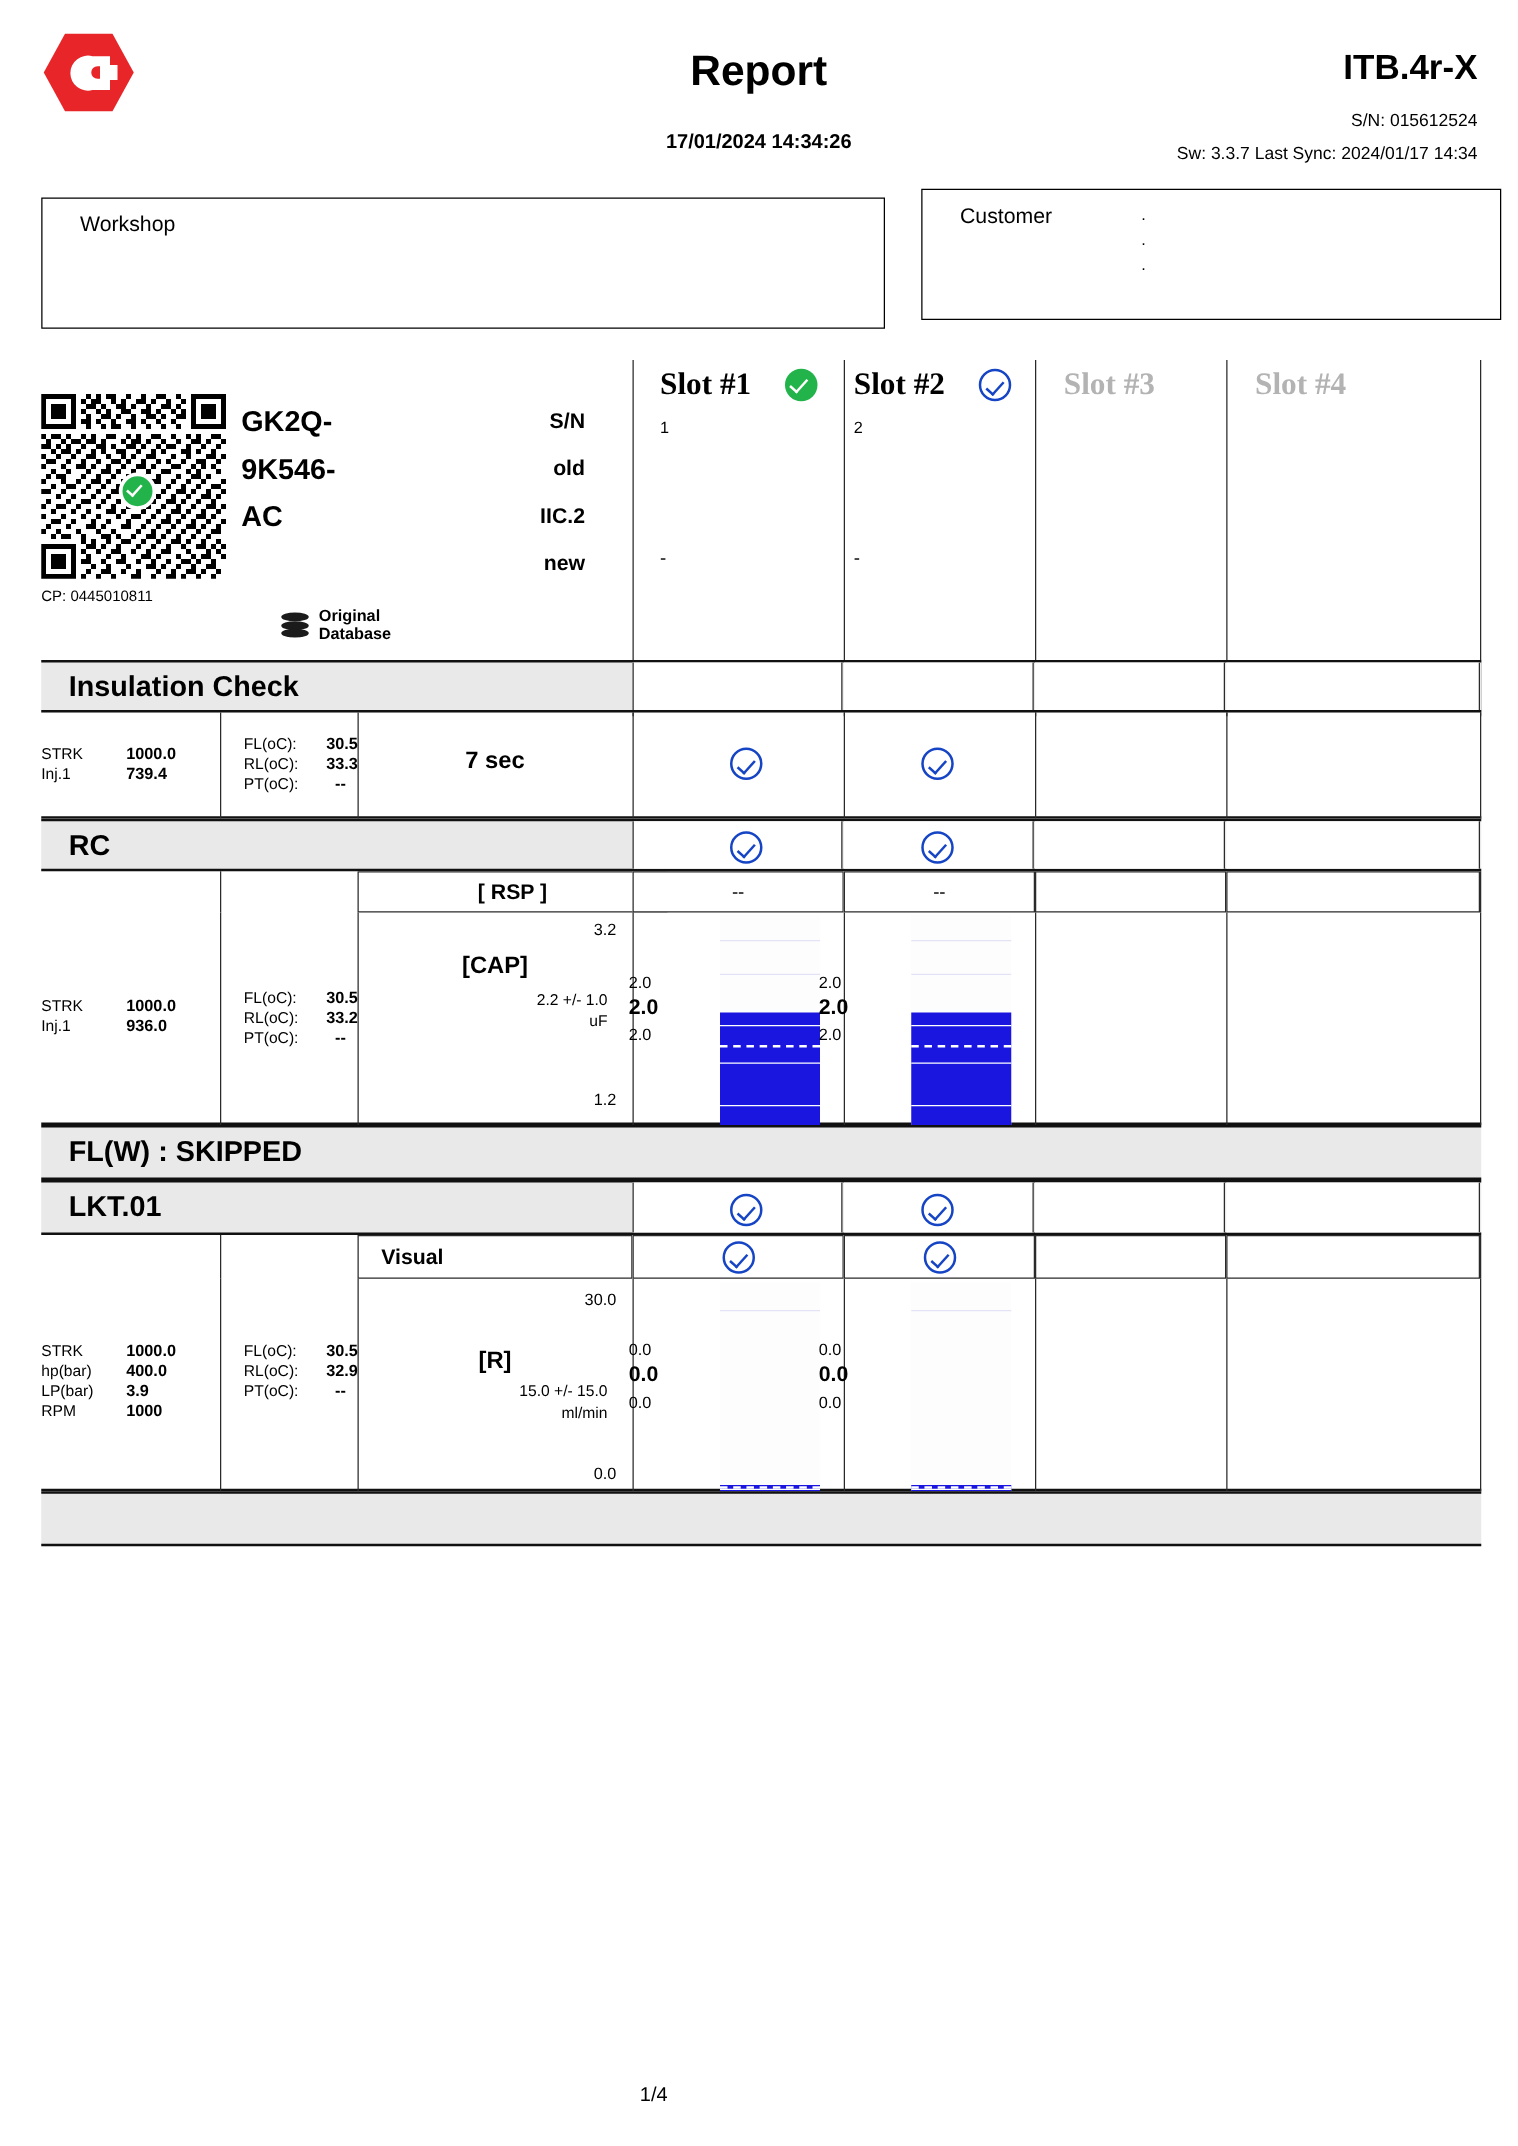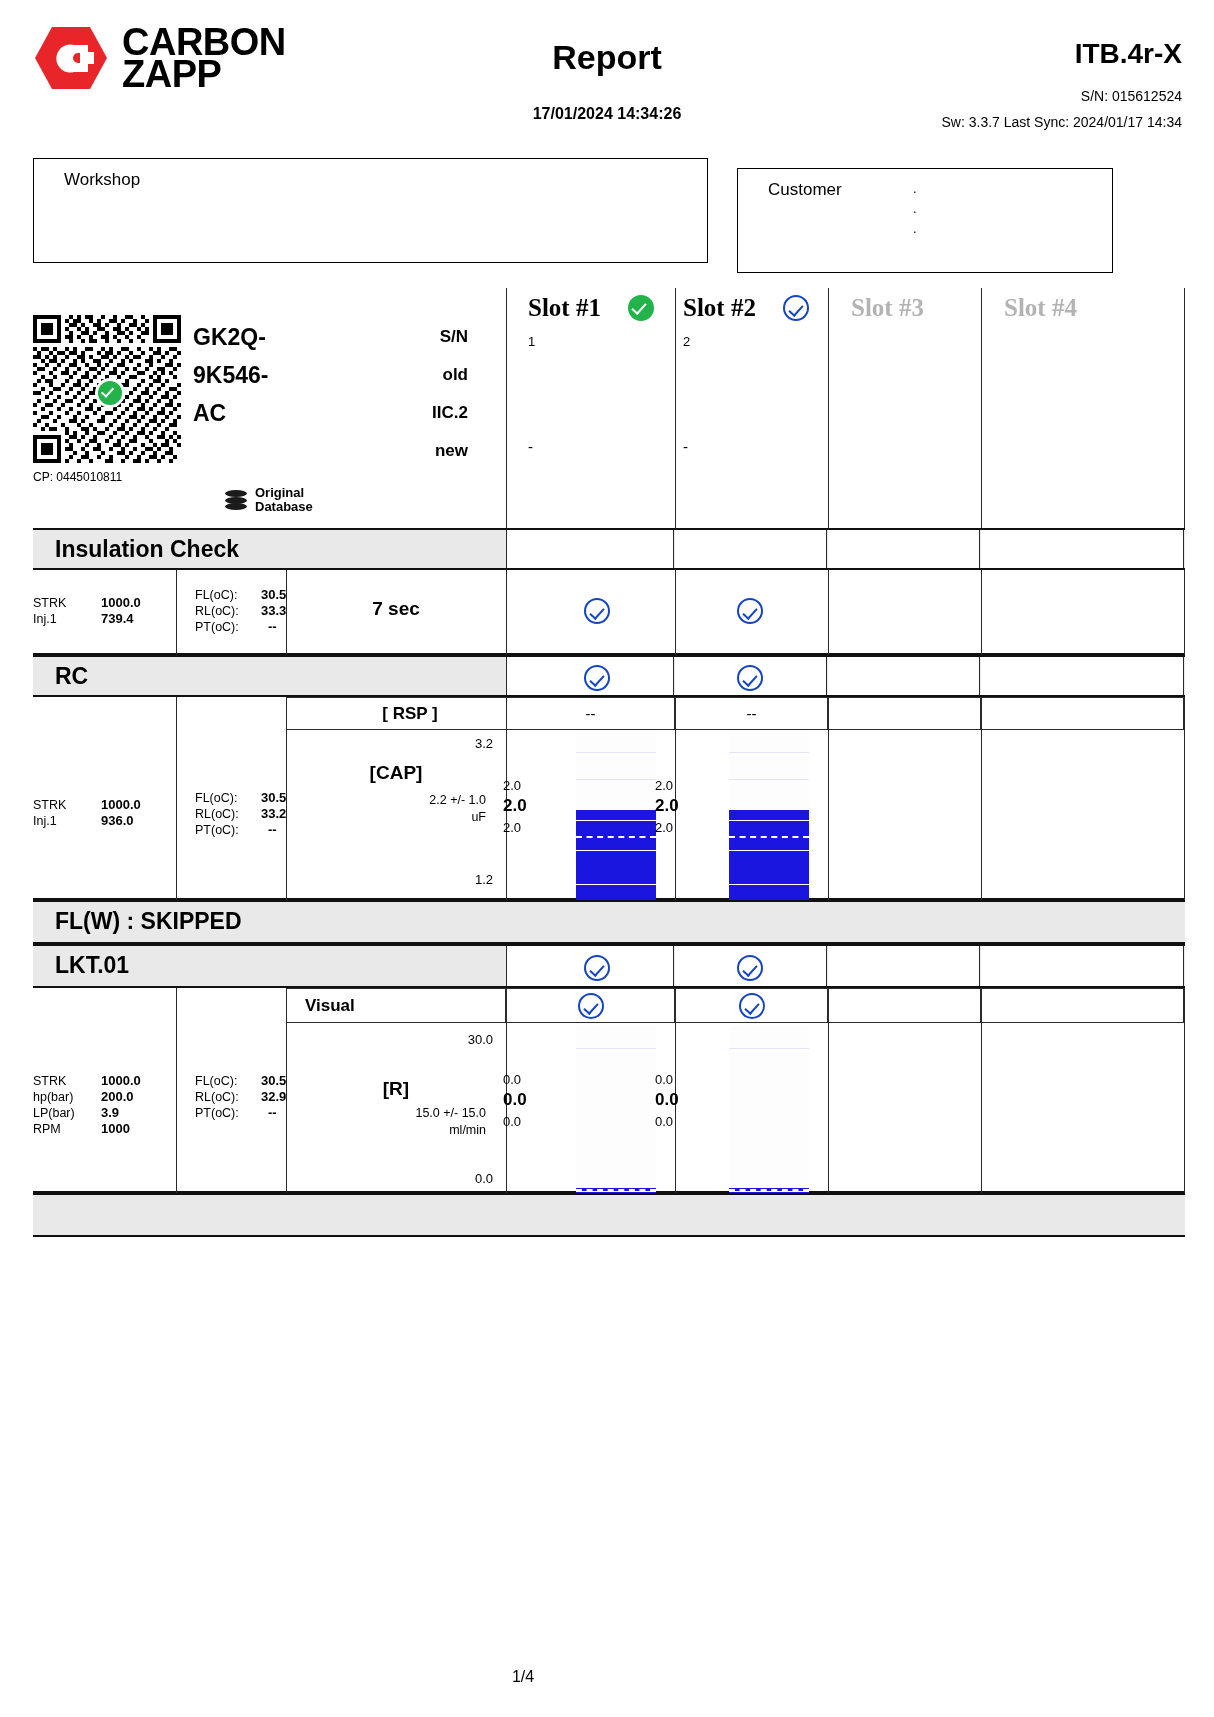--- a/index.html
+++ b/index.html
@@ -93,21 +93,21 @@
     text-align: right;
   }
 
   
   .box {
     position: absolute;
     border: 1px solid #000;
     box-sizing: border-box;
   }
   .workshop-box { left: 33px; top: 158px; width: 675px; height: 105px; }
-  .customer-box { left: 737px; top: 168px; width: 376px; height: 105px; text-decoration: underline; }
+  .customer-box { left: 737px; top: 151px; width: 464px; height: 105px; text-decoration: underline; }
   .box-label {
     position: absolute;
     left: 30px;
     top: 11px;
     font-size: 17px;
   }
   .cust-dots {
     position: absolute;
     left: 175px;
     top: 10px;
@@ -403,24 +403,20 @@
 <div class="page">
 
   <div class="header">
     <div class="logo-wrap">
       <div class="logo-mark">
         <svg width="74" height="66" viewBox="0 0 74 66">
           <polygon points="18,2 56,2 73,33 56,64 18,64 1,33" fill="#e8262a"></polygon>
           <path d="M54 20 H40 a14 14 0 1 0 0 27 H54 V38 H44 a5 5 0 1 1 0-10 H54 Z" fill="#ffffff"></path>
           <rect x="46" y="27" width="14" height="12" fill="#ffffff"></rect>
         </svg>
-      </div>
-      <div class="logo-text">
-        <span>CARBON</span>
-        <span class="l2">ZAPP</span>
       </div>
     </div>
 
     <div class="report-title">Report</div>
     <div class="report-date">17/01/2024 14:34:26</div>
     <div class="dev-model">ITB.4r-X</div>
     <div class="dev-sn">S/N: 015612524</div>
     <div class="dev-sw">Sw: 3.3.7 Last Sync: 2024/01/17 14:34</div>
   </div>
 
@@ -1021,21 +1017,21 @@
       <div class="vline" style="left:253px; top:0; height:170px;"></div>
       <div class="vline" style="left:473px; top:0; height:170px;"></div>
       <div class="vline" style="left:642px; top:0; height:170px;"></div>
       <div class="vline" style="left:795px; top:0; height:170px;"></div>
       <div class="vline" style="left:948px; top:0; height:170px;"></div>
       <div class="vline" style="left:1151px; top:0; height:170px;"></div>
 
       <div class="meas-label" style="left:0px; top:50px;">STRK</div>
       <div class="meas-val" style="left:68px; top:50px;">1000.0</div>
       <div class="meas-label" style="left:0px; top:66px;">hp(bar)</div>
-      <div class="meas-val" style="left:68px; top:66px;">200.0</div>
+      <div class="meas-val" style="left:68px; top:66px;">400.0</div>
       <div class="meas-label" style="left:0px; top:82px;">LP(bar)</div>
       <div class="meas-val" style="left:68px; top:82px;">3.9</div>
       <div class="meas-label" style="left:0px; top:98px;">RPM</div>
       <div class="meas-val" style="left:68px; top:98px;">1000</div>
 
       <div class="meas-label" style="left:162px; top:50px;">FL(oC):</div>
       <div class="meas-val" style="left:228px; top:50px;">30.5</div>
       <div class="meas-label" style="left:162px; top:66px;">RL(oC):</div>
       <div class="meas-val" style="left:228px; top:66px;">32.9</div>
       <div class="meas-label" style="left:162px; top:82px;">PT(oC):</div>

